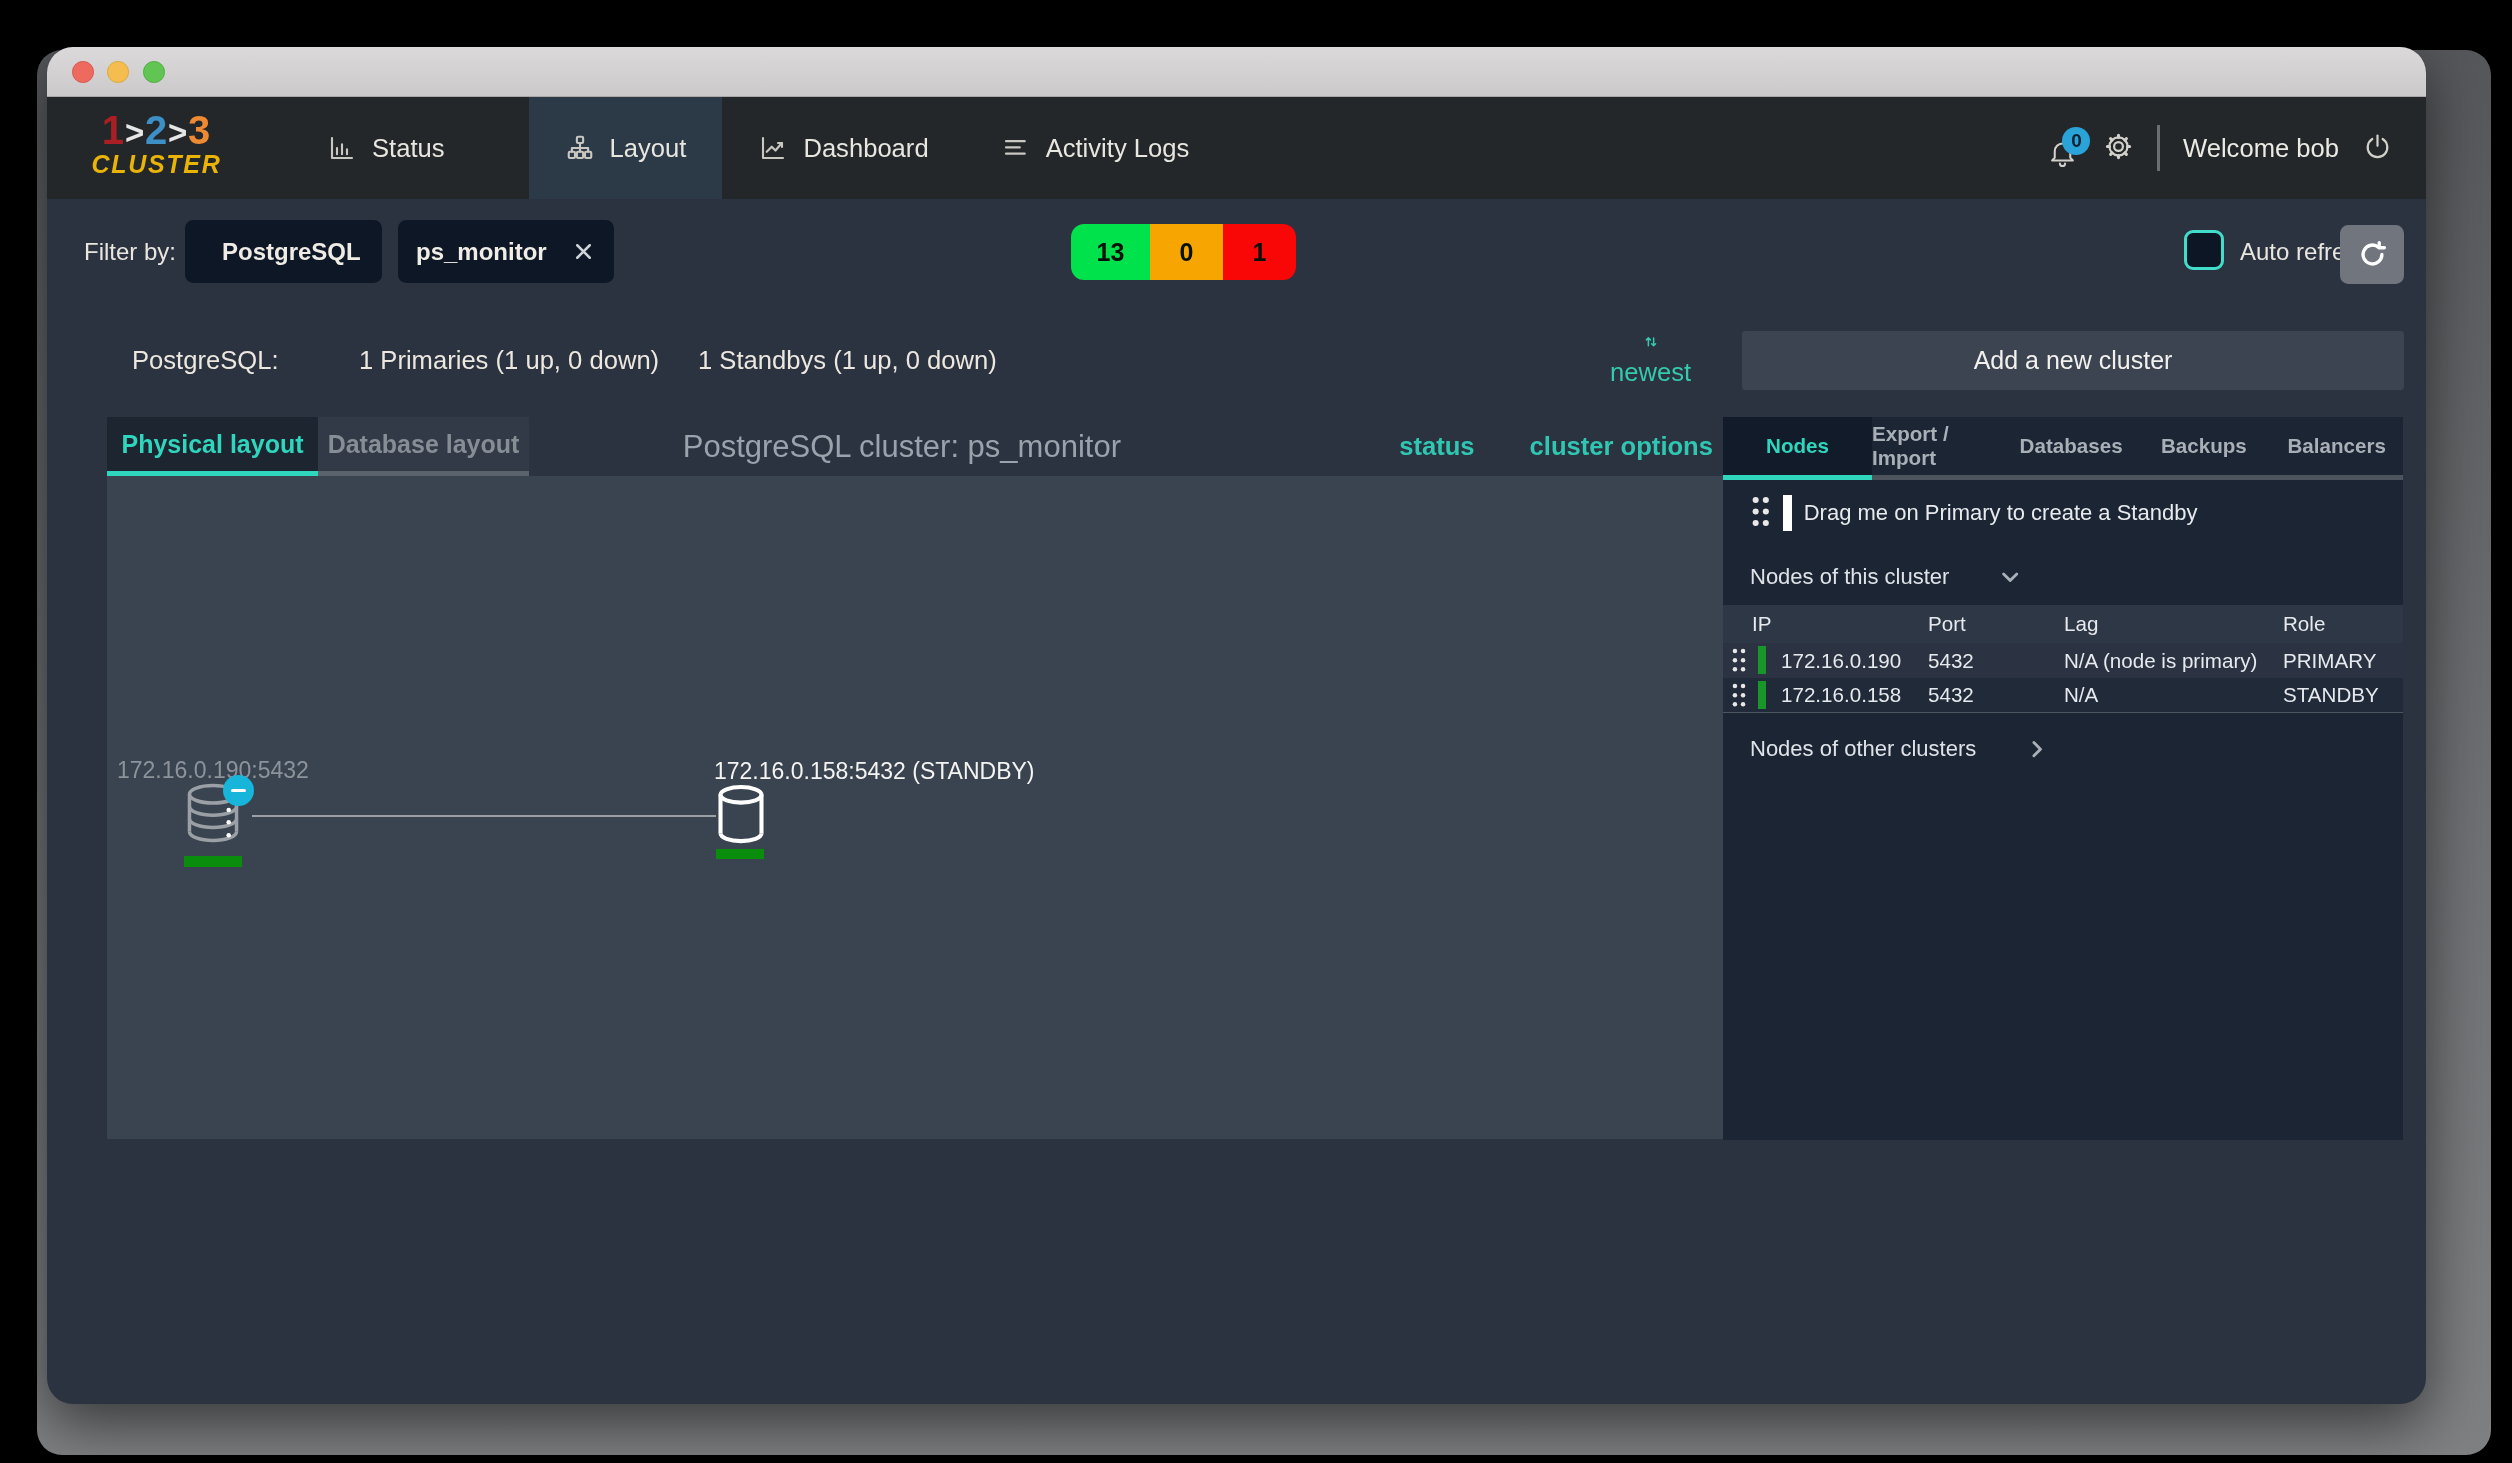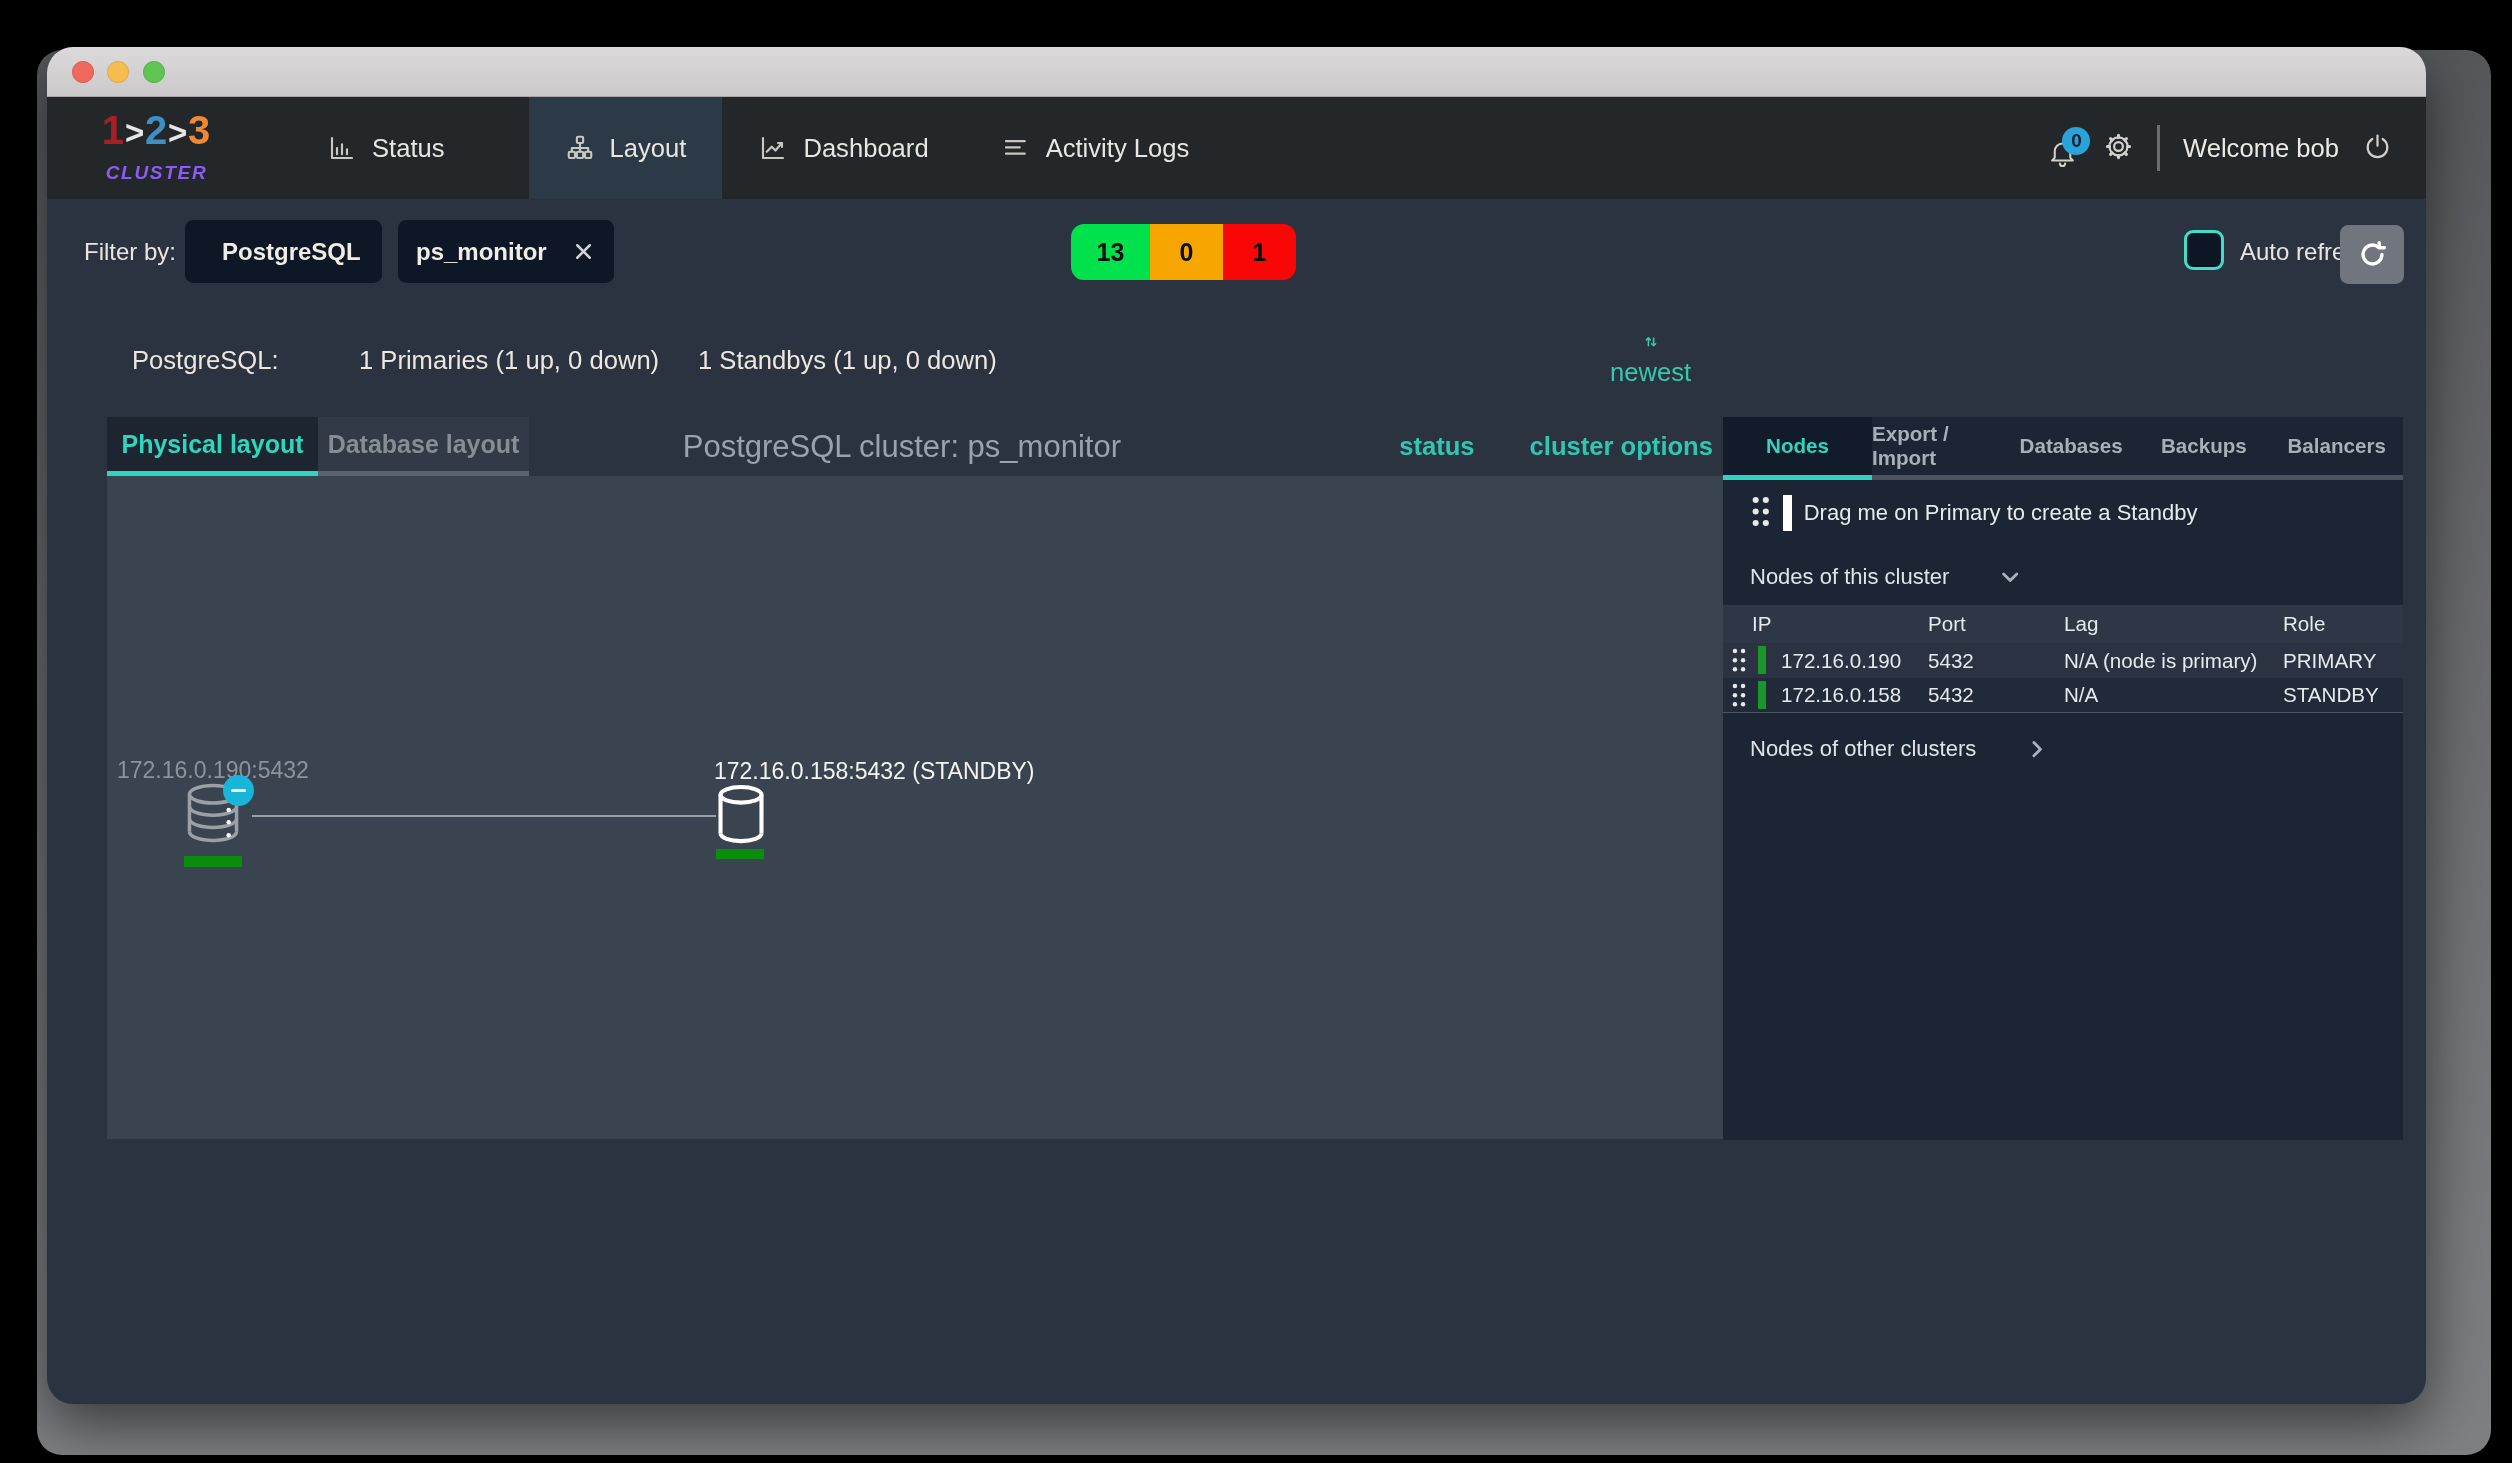--- a/index.html
+++ b/index.html
@@ -24,21 +24,21 @@
 
   
   .navbar { position:absolute; left:0; top:50px; width:100%; height:102px; background:#242729; color:#e8e6e0; }
   .logo { position:absolute; left:35px; top:11.6px; width:149px; text-align:center; line-height:1.05; }
   .logo-digits { font-size:40px; font-weight:bold; letter-spacing:0.8px; }
   .logo-digits span:nth-child(1){ color:#a91f23; }
   .logo-digits span:nth-child(2){ color:#e6e6e6; font-size:33px; }
   .logo-digits span:nth-child(3){ color:#3e8fc5; }
   .logo-digits span:nth-child(4){ color:#e6e6e6; font-size:33px; }
   .logo-digits span:nth-child(5){ color:#ee8a33; }
-  .logo-word { font-size:19px; font-weight:bold; font-style:italic; color:#8b5cf6; letter-spacing:1.7px;margin-top:12px; }
+  .logo-word { font-size:25px; font-weight:bold; font-style:italic; color:#eab308; letter-spacing:1.7px; }
   .nav-tabs { position:absolute; left:244px; top:0; height:102px; display:flex; align-items:stretch; }
   .nav-tab { display:flex; align-items:center; gap:15px; padding:0 36px; font-size:25.6px; color:#e8e6e0; cursor:pointer; }
   .nav-tab.active { background:#2c3947;margin-left:48px; }
   .nav-tab svg { width:30px; height:30px; stroke:#c9c7c1; fill:none; stroke-width:1.7; stroke-linecap:round; stroke-linejoin:round; }
   .nav-right { position:absolute; right:33px; top:0; height:102px; display:flex; align-items:center; gap:23px; }
   .bell-wrap { position:relative; width:33px; height:36px; cursor:pointer; }
   .bell-wrap svg { width:31px; height:31px; stroke:#d2d0ca; fill:none; stroke-width:1.6; stroke-linecap:round; stroke-linejoin:round; margin-top:6.6px; }
   .bell-badge { position:absolute; top:-3.3px; right:-10px; width:28px; height:28px; border-radius:50%;
                 background:#2aa3d8; color:#0c2233; font-size:19px; font-weight:bold;
                 display:flex; align-items:center; justify-content:center; }
@@ -240,20 +240,21 @@
 
     <div class="count-text c-db">PostgreSQL:</div>
     <div class="count-text c-prim">1 Primaries (1 up, 0 down)</div>
     <div class="count-text c-stand">1 Standbys (1 up, 0 down)</div>
     <div class="sort-link">
       <svg viewBox="0 0 24 24">
           <path d="M8 18V6M8 6L5 9M8 6l3 3M16 6v12M16 18l-3-3M16 18l3-3"></path>
         </svg>
       <span>newest</span>
     </div>
+    <div class="add-cluster">Add a new cluster</div>
 
     <div class="main-left">
       <div class="lay-tabs">
         <div class="lay-tab active">Physical layout</div>
         <div class="lay-tab inactive">Database layout</div>
         <div class="cluster-title">PostgreSQL cluster: ps_monitor</div>
         <div class="strip-links">
           <span class="strip-link">status</span>
           <span class="strip-link">cluster options</span>
         </div>

